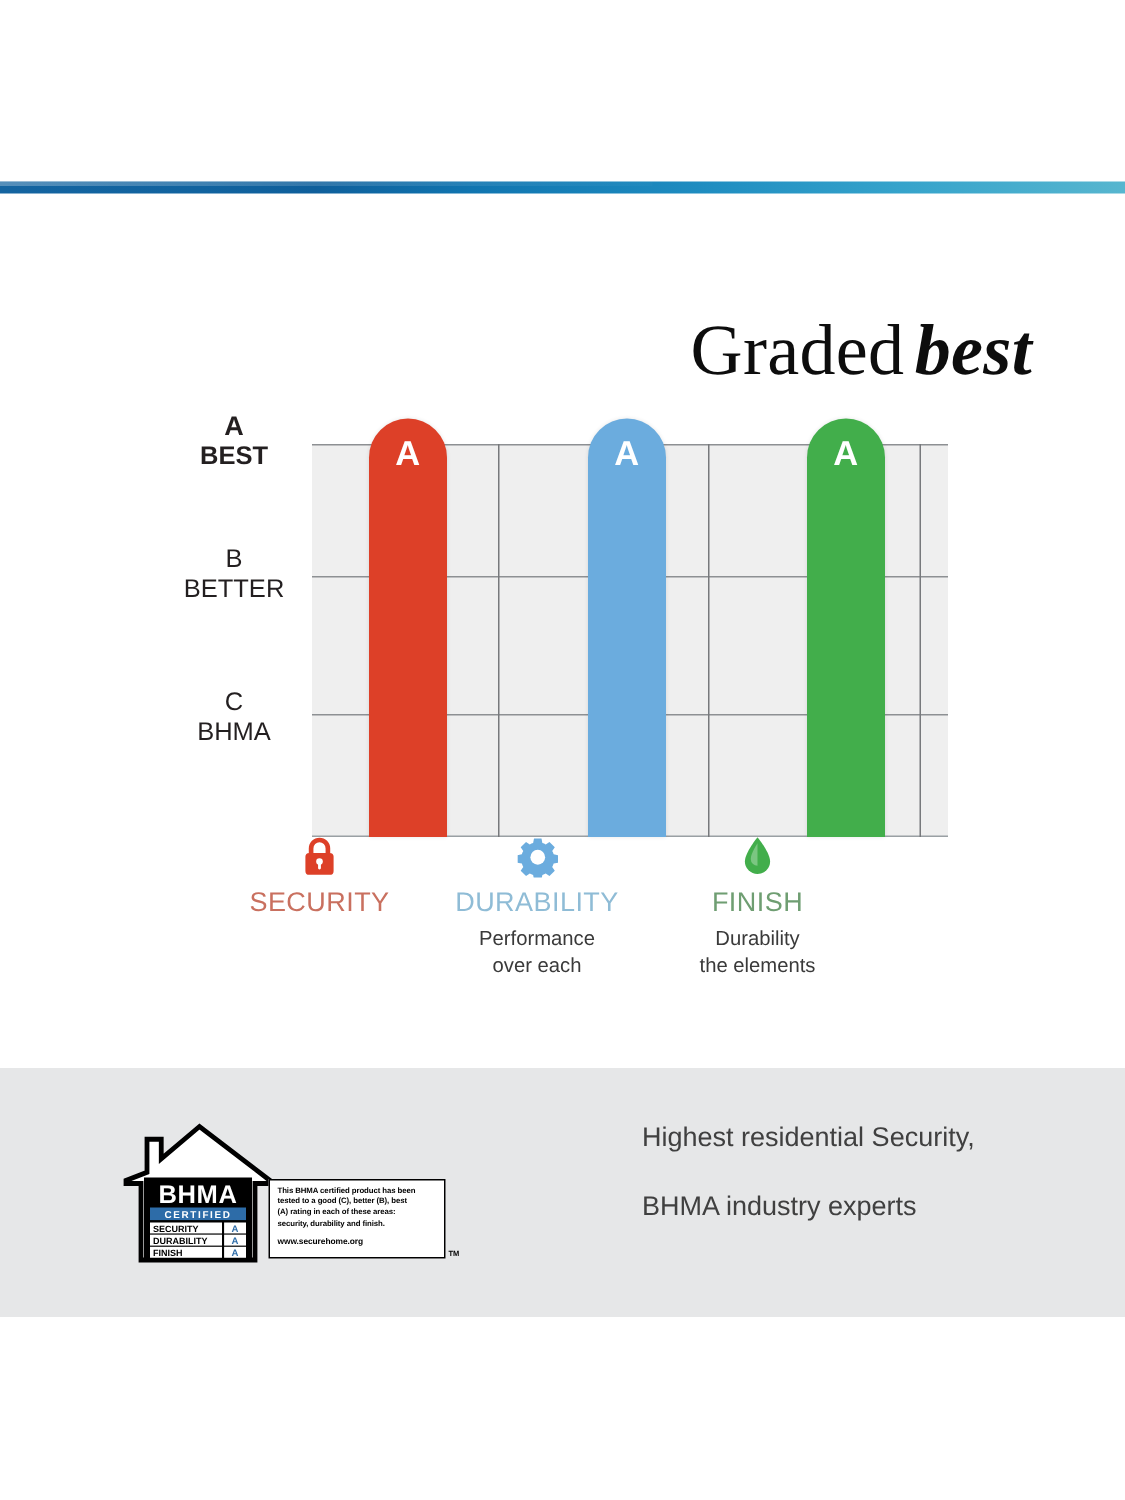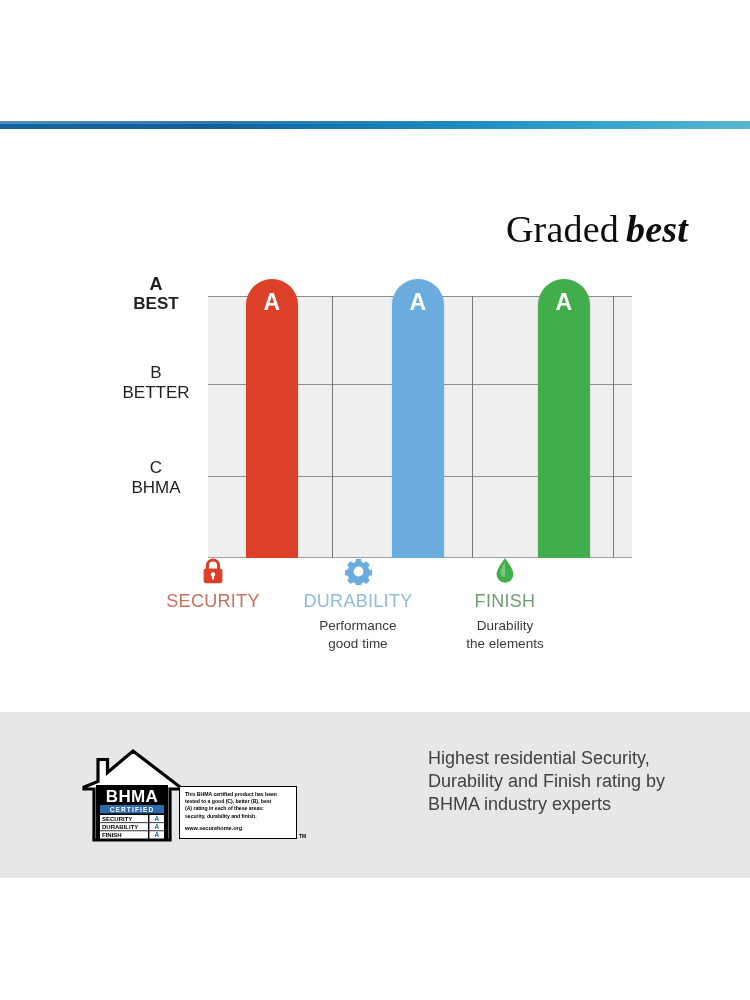--- a/index.html
+++ b/index.html
@@ -40,21 +40,21 @@
     height: 3px;
     background: linear-gradient(90deg, rgba(255,255,255,0.28), rgba(255,255,255,0.02));
   }
 
   
   .headline {
     position: absolute;
     right: 62px;
     top: 210px;
     font-family: "Liberation Serif", serif;
-    font-size: 38px;
+    font-size: 48px;
     line-height: 1;
     letter-spacing: .2px;
     color: #0d0d0d;
     white-space: nowrap;
   }
   .headline .word-regular { font-weight: 400; }
   .headline .word-emph { font-weight: 700; font-style: italic; margin-left: 7px; }
 
   
   .chart {
@@ -338,21 +338,21 @@
   <div class="category" style="left:163px">
     <div class="cat-icon">
       <svg width="27" height="27" viewBox="0 0 28 28" aria-hidden="true">
         <path fill="#6bacde" d="M16.6 1.1h-5.2l-.6 3.1a9.8 9.8 0 0 0-2.3 1l-2.6-1.8-3.7 3.7 1.8 2.6a9.8 9.8 0 0 0-1 2.3l-3.1.6v5.2l3.1.6c.25.81.58 1.58 1 2.3l-1.8 2.6 3.7 3.7 2.6-1.8c.72.42 1.49.75 2.3 1l.6 3.1h5.2l.6-3.1c.81-.25 1.58-.58 2.3-1l2.6 1.8 3.7-3.7-1.8-2.6c.42-.72.75-1.49 1-2.3l3.1-.6v-5.2l-3.1-.6a9.8 9.8 0 0 0-1-2.3l1.8-2.6-3.7-3.7-2.6 1.8a9.8 9.8 0 0 0-2.3-1z"></path>
         <circle cx="14" cy="14" r="5.1" fill="#ffffff"></circle>
       </svg>
     </div>
     <div class="cat-title" style="color:#8fbcd6">DURABILITY</div>
     <div class="cat-desc">
       <span>Performance</span><br>
-      <span>good time</span>
+      <span>over each</span>
     </div>
   </div>
 
   <div class="category" style="left:310px">
     <div class="cat-icon">
       <svg width="20" height="28" viewBox="0 0 20 28" aria-hidden="true">
         <path fill="#42ae4b" d="M10 1.2c0 0-8.4 10.2-8.4 16.1A8.4 8.4 0 0 0 18.4 17.3C18.4 11.4 10 1.2 10 1.2z"></path>
         <path fill="#ffffff" d="M10 5.2c0 0-4.5 6.6-4.5 10.4a4.5 4.5 0 0 0 4.5 4.5z" opacity="0.30"></path>
       </svg>
     </div>
@@ -398,16 +398,16 @@
     <p>security, durability and finish.</p>
     <p class="note-url">www.securehome.org</p>
   </div>
 
   <div class="bhma-tm">TM</div>
 </div>
 
 <div class="footer-copy">
   <p class="footer-body">
     <span>Highest residential Security,</span><br>
-    <span>Durability and Finish rating by</span><br>
+    <br>
     <span>BHMA industry experts</span>
   </p>
 </div>
 
 </body></html>

